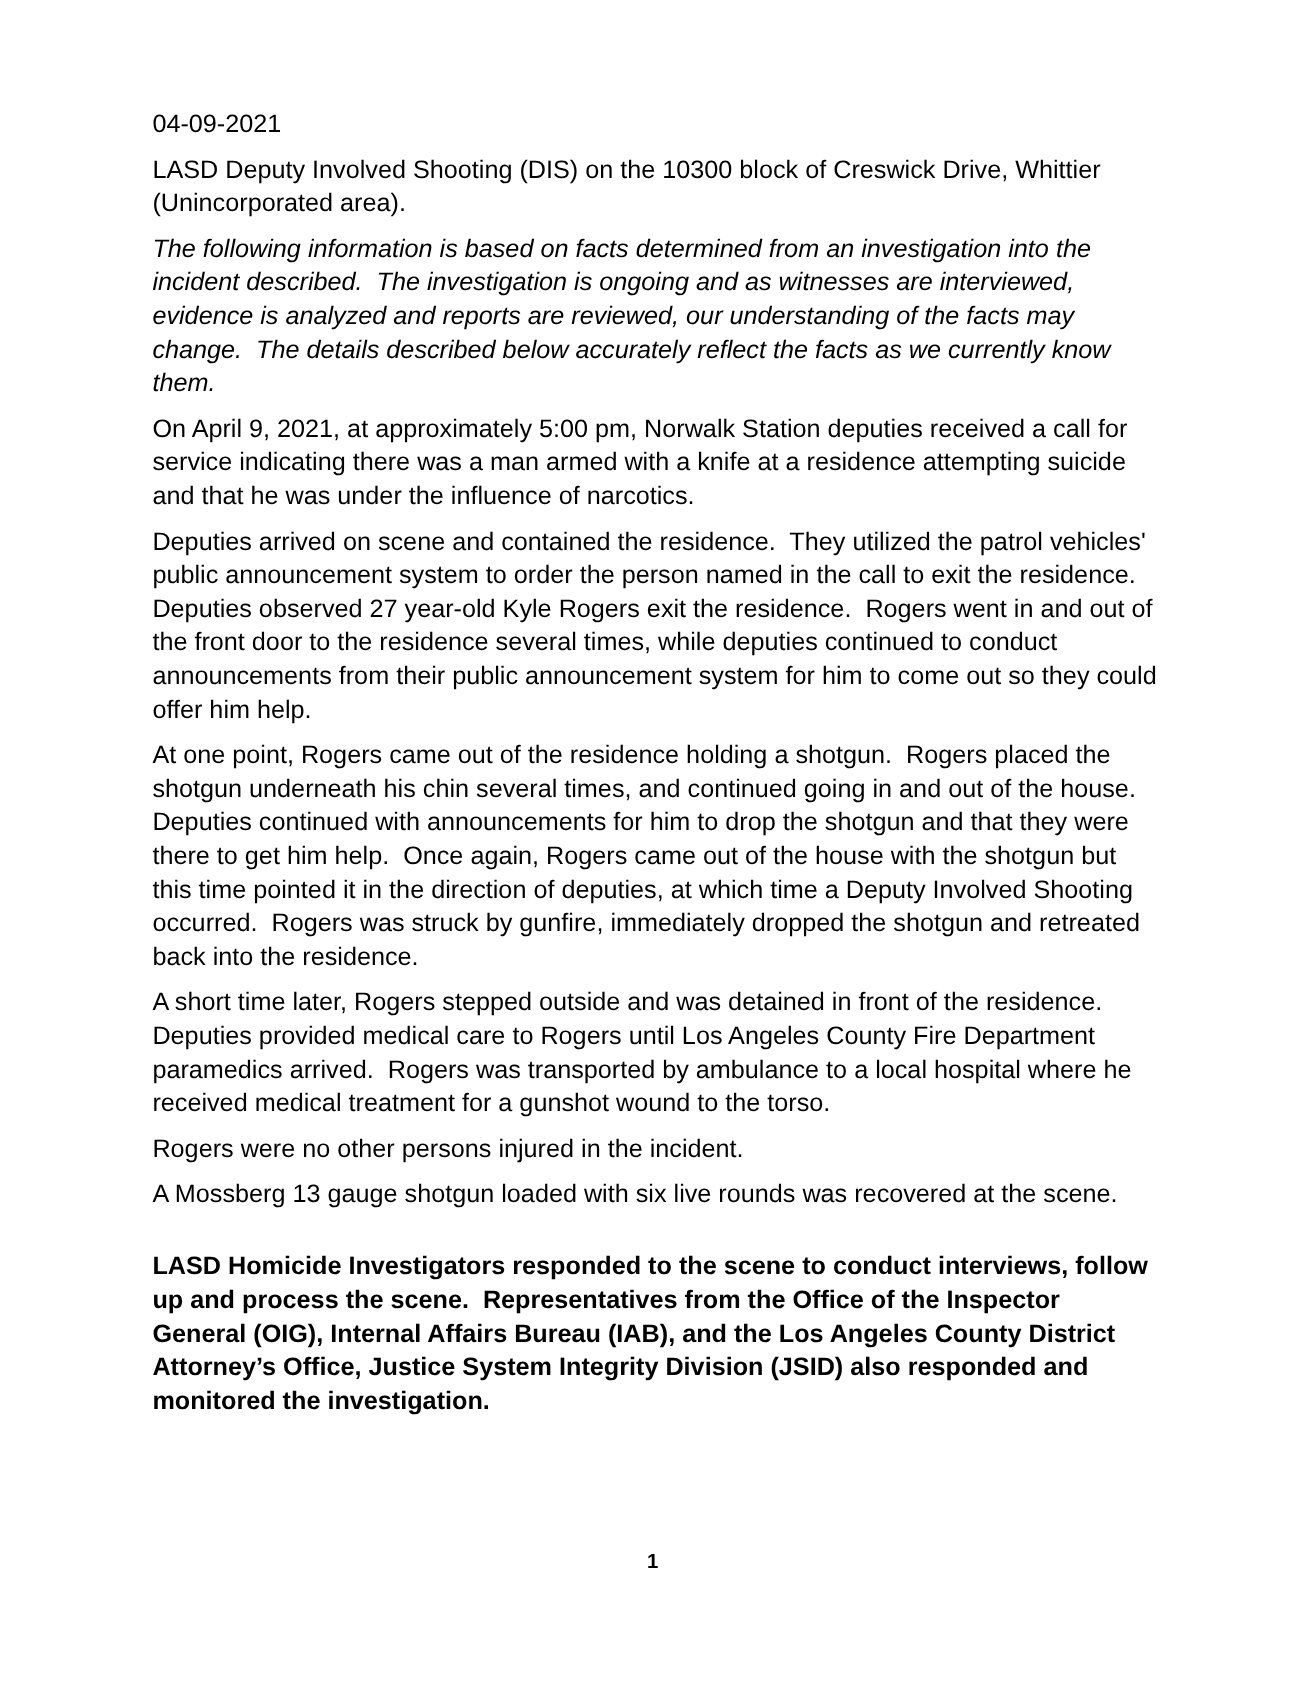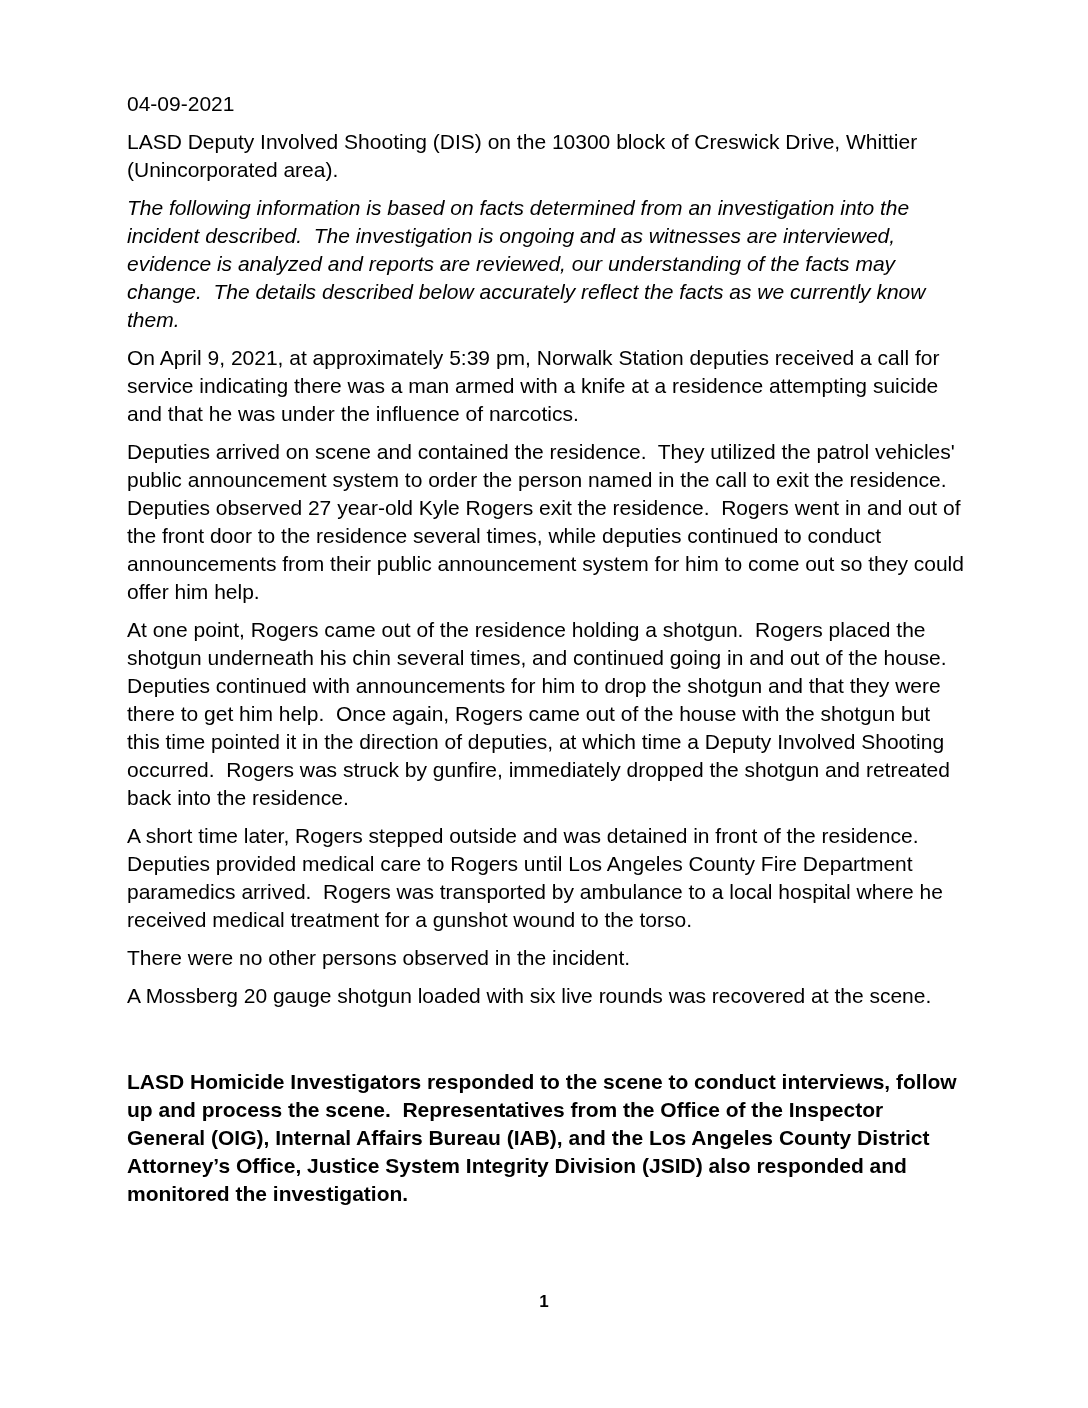--- a/index.html
+++ b/index.html
@@ -30,43 +30,43 @@
     letter-spacing: 0px;
   }
   .para.bold-italic {
     font-weight: normal;
     font-style: italic;
   }
   .para.bold {
     font-weight: bold;
   }
   .para.closing {
-    margin-top: 58px;
+    margin-top: 32px;
   }
   .page-number {
     position: absolute;
     top: 1292px;
     left: 0;
     width: 100%;
     text-align: center;
     font-size: 17px;
     font-weight: bold;
     line-height: 20px;
   }
 </style>
 </head>
 <body>
 
 <div class="page">
   <div class="content">
     <p class="para">04-09-2021</p>
     <p class="para">LASD Deputy Involved Shooting (DIS) on the 10300 block of Creswick Drive, Whittier (Unincorporated area).</p>
     <p class="para bold-italic">The following information is based on facts determined from an investigation into the incident described.  The investigation is ongoing and as witnesses are interviewed, evidence is analyzed and reports are reviewed, our understanding of the facts may change.  The details described below accurately reflect the facts as we currently know them.</p>
-    <p class="para">On April 9, 2021, at approximately 5:39 pm, Norwalk Station deputies received a call for service indicating there was a man armed with a knife at a residence attempting suicide and that he was under the influence of narcotics.</p>
+    <p class="para">On April 9, 2021, at approximately 5:00 pm, Norwalk Station deputies received a call for service indicating there was a man armed with a knife at a residence attempting suicide and that he was under the influence of narcotics.</p>
     <p class="para">Deputies arrived on scene and contained the residence.  They utilized the patrol vehicles' public announcement system to order the person named in the call to exit the residence.  Deputies observed 27 year-old Kyle Rogers exit the residence.  Rogers went in and out of the front door to the residence several times, while deputies continued to conduct announcements from their public announcement system for him to come out so they could offer him help.</p>
     <p class="para">At one point, Rogers came out of the residence holding a shotgun.  Rogers placed the shotgun underneath his chin several times, and continued going in and out of the house.  Deputies continued with announcements for him to drop the shotgun and that they were there to get him help.  Once again, Rogers came out of the house with the shotgun but this time pointed it in the direction of deputies, at which time a Deputy Involved Shooting occurred.  Rogers was struck by gunfire, immediately dropped the shotgun and retreated back into the residence.</p>
     <p class="para">A short time later, Rogers stepped outside and was detained in front of the residence.  Deputies provided medical care to Rogers until Los Angeles County Fire Department paramedics arrived.  Rogers was transported by ambulance to a local hospital where he received medical treatment for a gunshot wound to the torso.</p>
-    <p class="para">There were no other persons observed in the incident.</p>
-    <p class="para">A Mossberg 20 gauge shotgun loaded with six live rounds was recovered at the scene.</p>
+    <p class="para">Rogers were no other persons injured in the incident.</p>
+    <p class="para">A Mossberg 13 gauge shotgun loaded with six live rounds was recovered at the scene.</p>
     <p class="para bold closing">LASD Homicide Investigators responded to the scene to conduct interviews, follow up and process the scene.  Representatives from the Office of the Inspector General (OIG), Internal Affairs Bureau (IAB), and the Los Angeles County District Attorney’s Office, Justice System Integrity Division (JSID) also responded and monitored the investigation.</p>
   </div>
   <div class="page-number">1</div>
 </div>
 
 </body></html>

